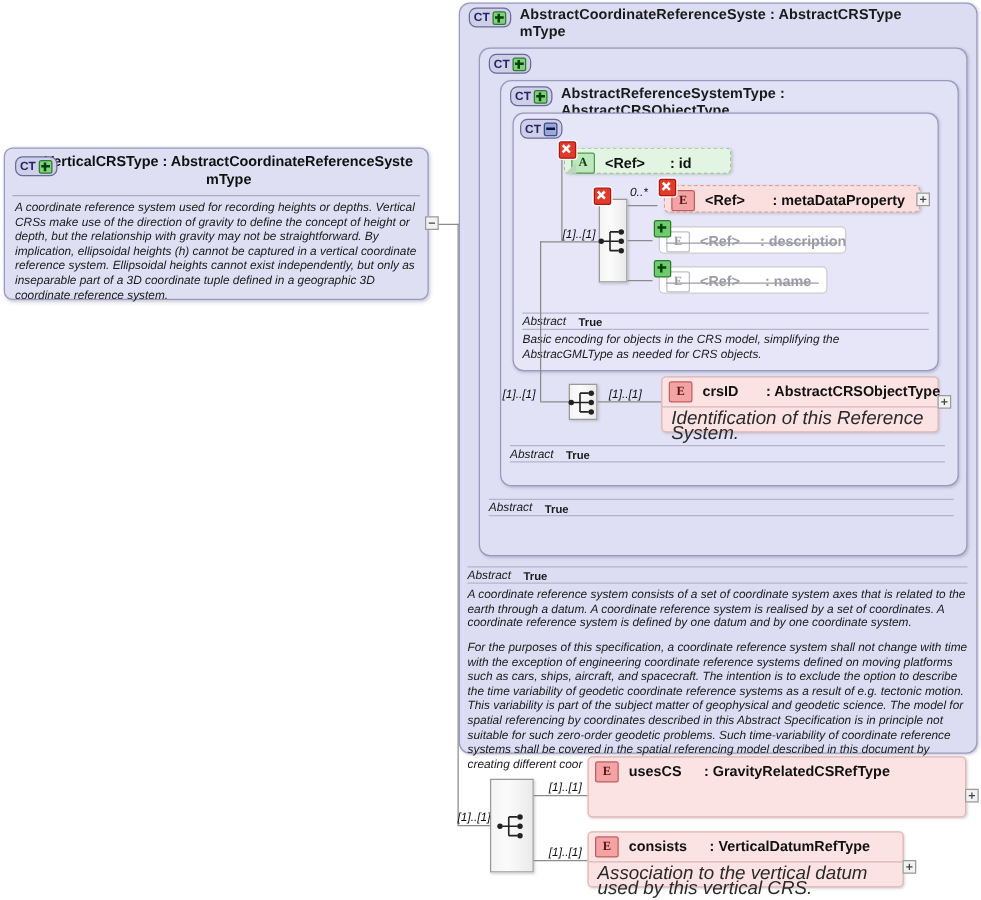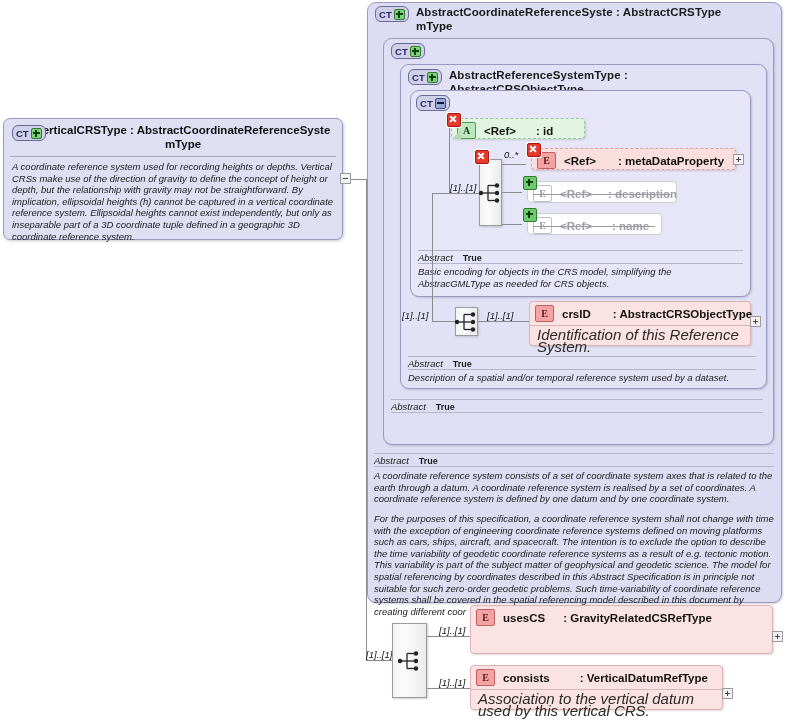--- a/index.html
+++ b/index.html
@@ -446,21 +446,20 @@
       <span style="margin-left:14px"><span>:</span> <span>AbstractCRSObjectType</span></span>
     </div>
     <div class="node-doc">Identification of this Reference System.</div>
   </div>
   <div class="tgl" style="left:750px; top:316px;"></div>
 
   <div class="absrow" style="left:408px; top:356px; width:348px; height:14px;">
     <span class="k">Abstract</span>
     <span class="v">True</span>
   </div>
-  <div class="docpara" style="left:408px; top:372px; width:345px;">Description of a spatial and/or temporal reference system used by a dataset.</div>
 
   <div class="absrow" style="left:391px; top:399px; width:372px; height:14px;">
     <span class="k">Abstract</span>
     <span class="v">True</span>
   </div>
 
   <div class="absrow" style="left:374px; top:453px; width:400px; height:14px;">
     <span class="k">Abstract</span>
     <span class="v">True</span>
   </div>
@@ -512,19 +511,19 @@
       <span>usesCS</span>
       <span style="margin-left:10px"><span>:</span> <span>GravityRelatedCSRefType</span></span>
     </div>
   </div>
   <div class="tgl" style="left:772px; top:631px;"></div>
 
   <div class="node elem-solid" style="left:470px; top:665px; width:253px; height:45px;">
     <div class="node-title">
       <span class="tag elem">E</span>
       <span>consists</span>
-      <span style="margin-left:22px"><span>:</span> <span>VerticalDatumRefType</span></span>
+      <span style="margin-left:10px"><span>:</span> <span>VerticalDatumRefType</span></span>
     </div>
     <div class="node-doc">Association to the vertical datum used by this vertical CRS.</div>
   </div>
   <div class="tgl" style="left:722px; top:688px;"></div>
 
 </div>
 
 </body></html>

